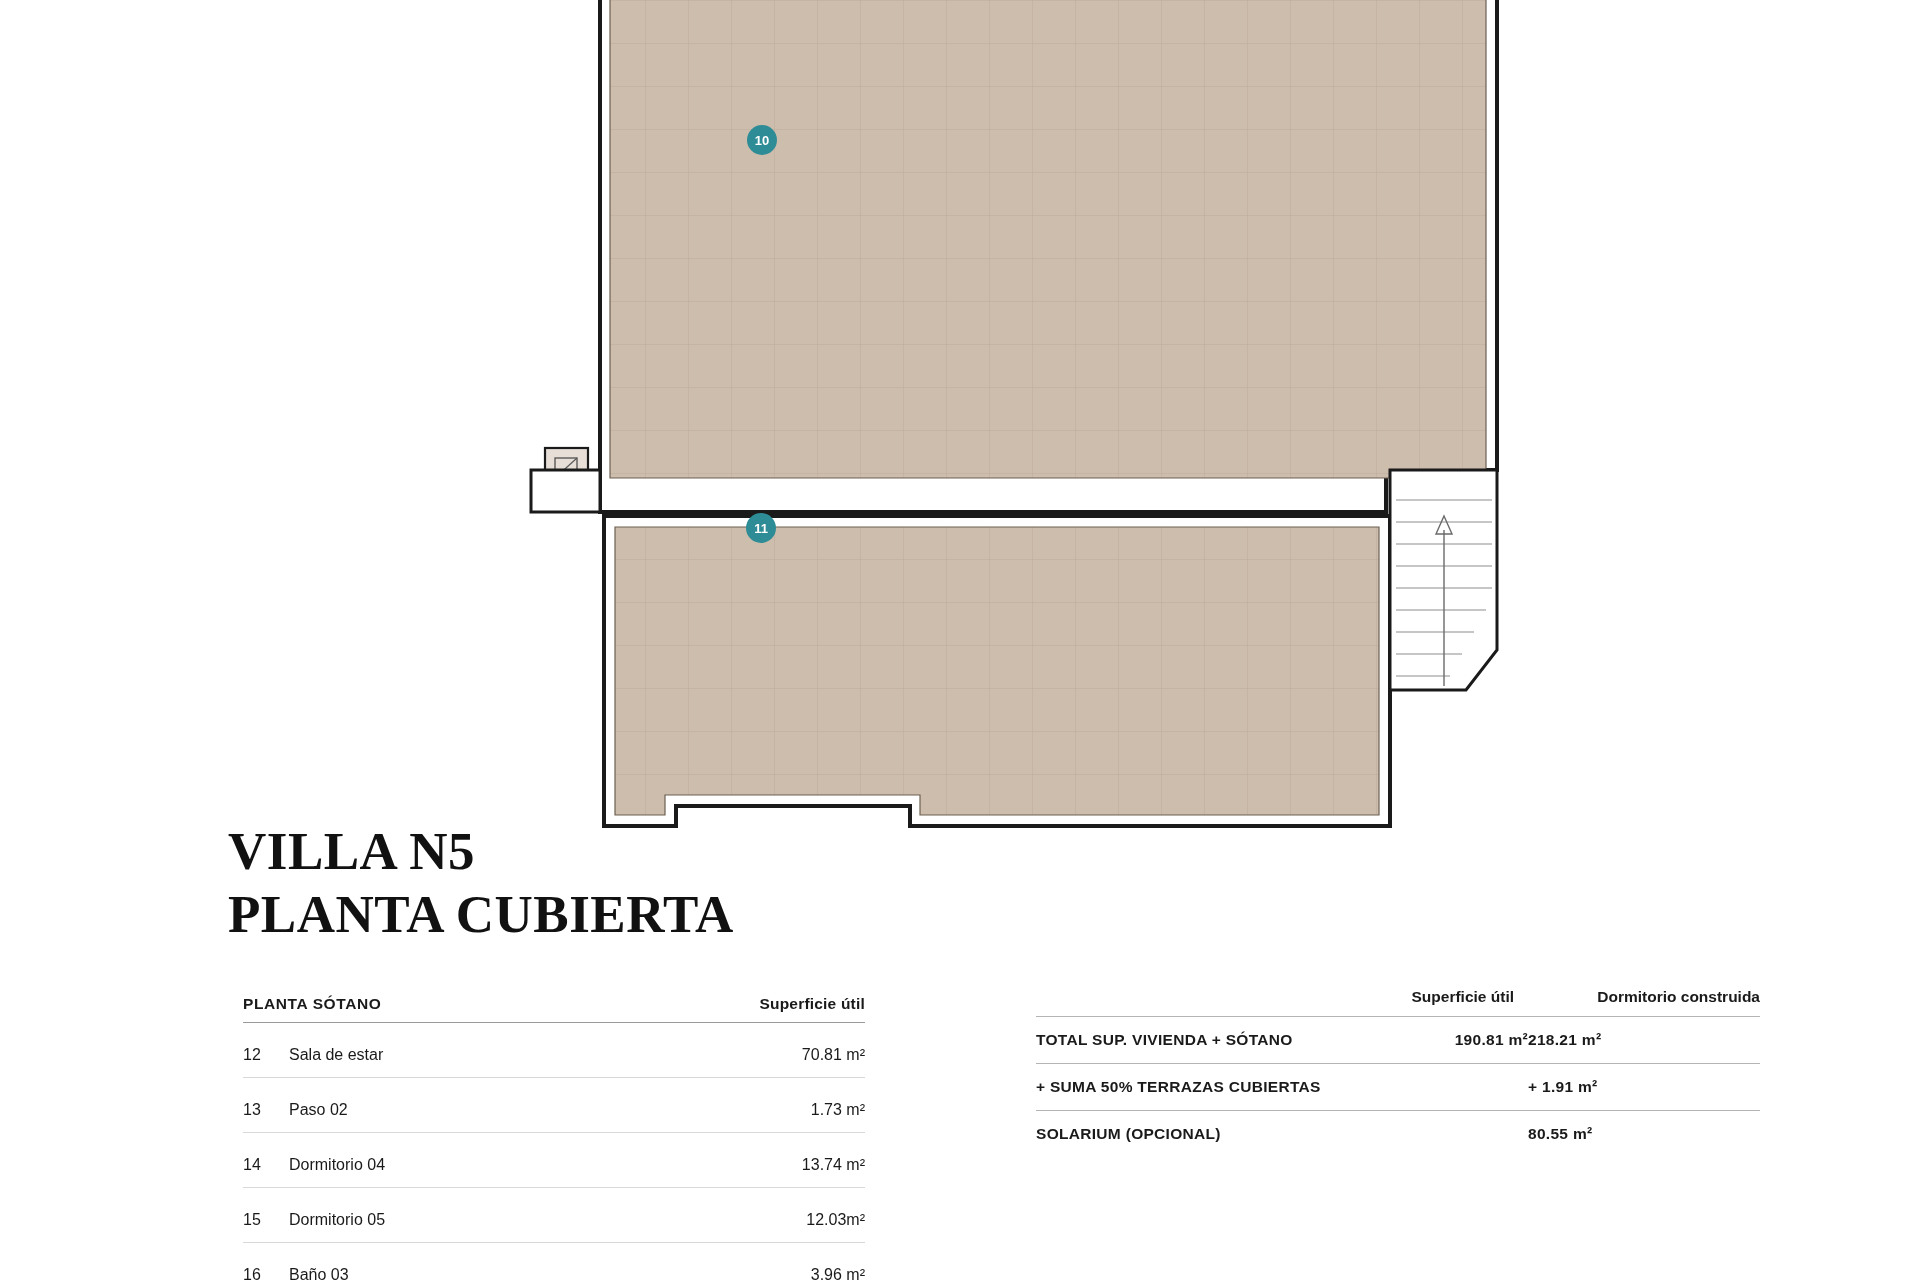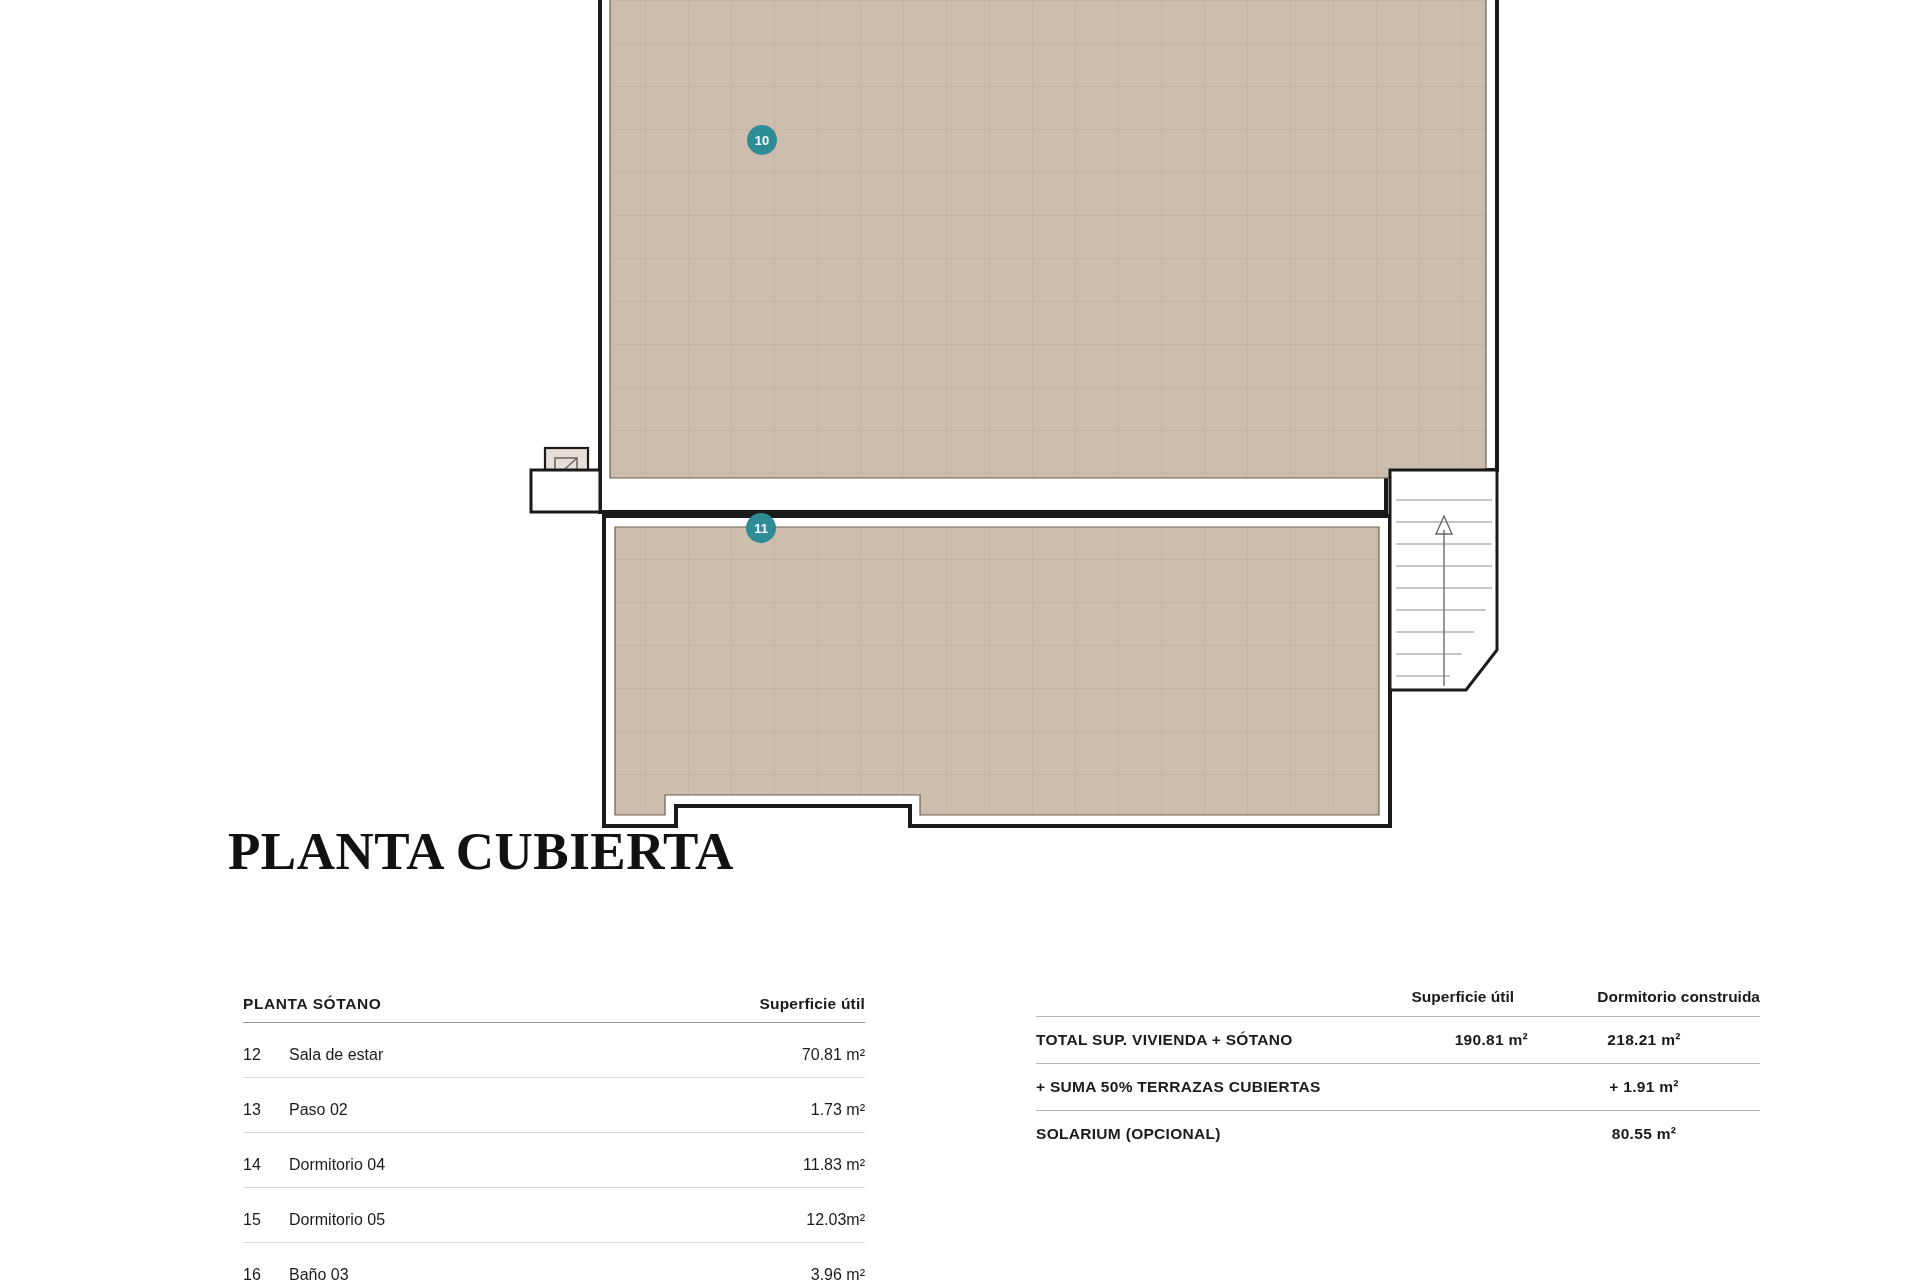--- a/index.html
+++ b/index.html
@@ -107,21 +107,21 @@
     align-items: baseline;
     font-size: 15.5px;
     font-weight: bold;
     letter-spacing: 0.3px;
     padding: 14px 0 14px 0;
     border-top: 1px solid #b4b4b4;
     margin-left: 36px;
   }
   .tr-row .label { flex: 1; }
   .tr-row .c1 { width: 160px; text-align: right; font-weight: bold; }
-  .tr-row .c2 { width: 232px; text-align: center; font-weight: bold; }
+  .tr-row .c2 { width: 232px; text-align: left; font-weight: bold; }
   .tr-row.indent .label { padding-left: 6px; }
 
   .marker-text {
     font-size: 13px;
     font-family: "Liberation Sans", sans-serif;
     fill: #ffffff;
     font-weight: bold;
   }
 </style>
 </head>
@@ -186,20 +186,21 @@
       <text class="marker-text" x="762" y="145" text-anchor="middle">10</text>
     </g>
     <g>
       <circle cx="761" cy="528" r="15" fill="#2e8c96"></circle>
       <text class="marker-text" x="761" y="533" text-anchor="middle">11</text>
     </g>
   </svg>
 </div>
 
 <div class="title-block">
+  <span class="title-line">VILLA N5</span>
   <span class="title-line">PLANTA CUBIERTA</span>
 </div>
 
 <div class="table-left">
   <div class="tl-head">
     <span>PLANTA SÓTANO</span>
     <span class="sup">Superficie útil</span>
   </div>
 
   <div class="tl-row">
@@ -208,21 +209,21 @@
     <span class="val">70.81 m²</span>
   </div>
   <div class="tl-row">
     <span class="num">13</span>
     <span class="name">Paso 02</span>
     <span class="val">1.73 m²</span>
   </div>
   <div class="tl-row">
     <span class="num">14</span>
     <span class="name">Dormitorio 04</span>
-    <span class="val">11.83 m²</span>
+    <span class="val">13.74 m²</span>
   </div>
   <div class="tl-row">
     <span class="num">15</span>
     <span class="name">Dormitorio 05</span>
     <span class="val">12.03m²</span>
   </div>
   <div class="tl-row">
     <span class="num">16</span>
     <span class="name">Baño 03</span>
     <span class="val">3.96 m²</span>

